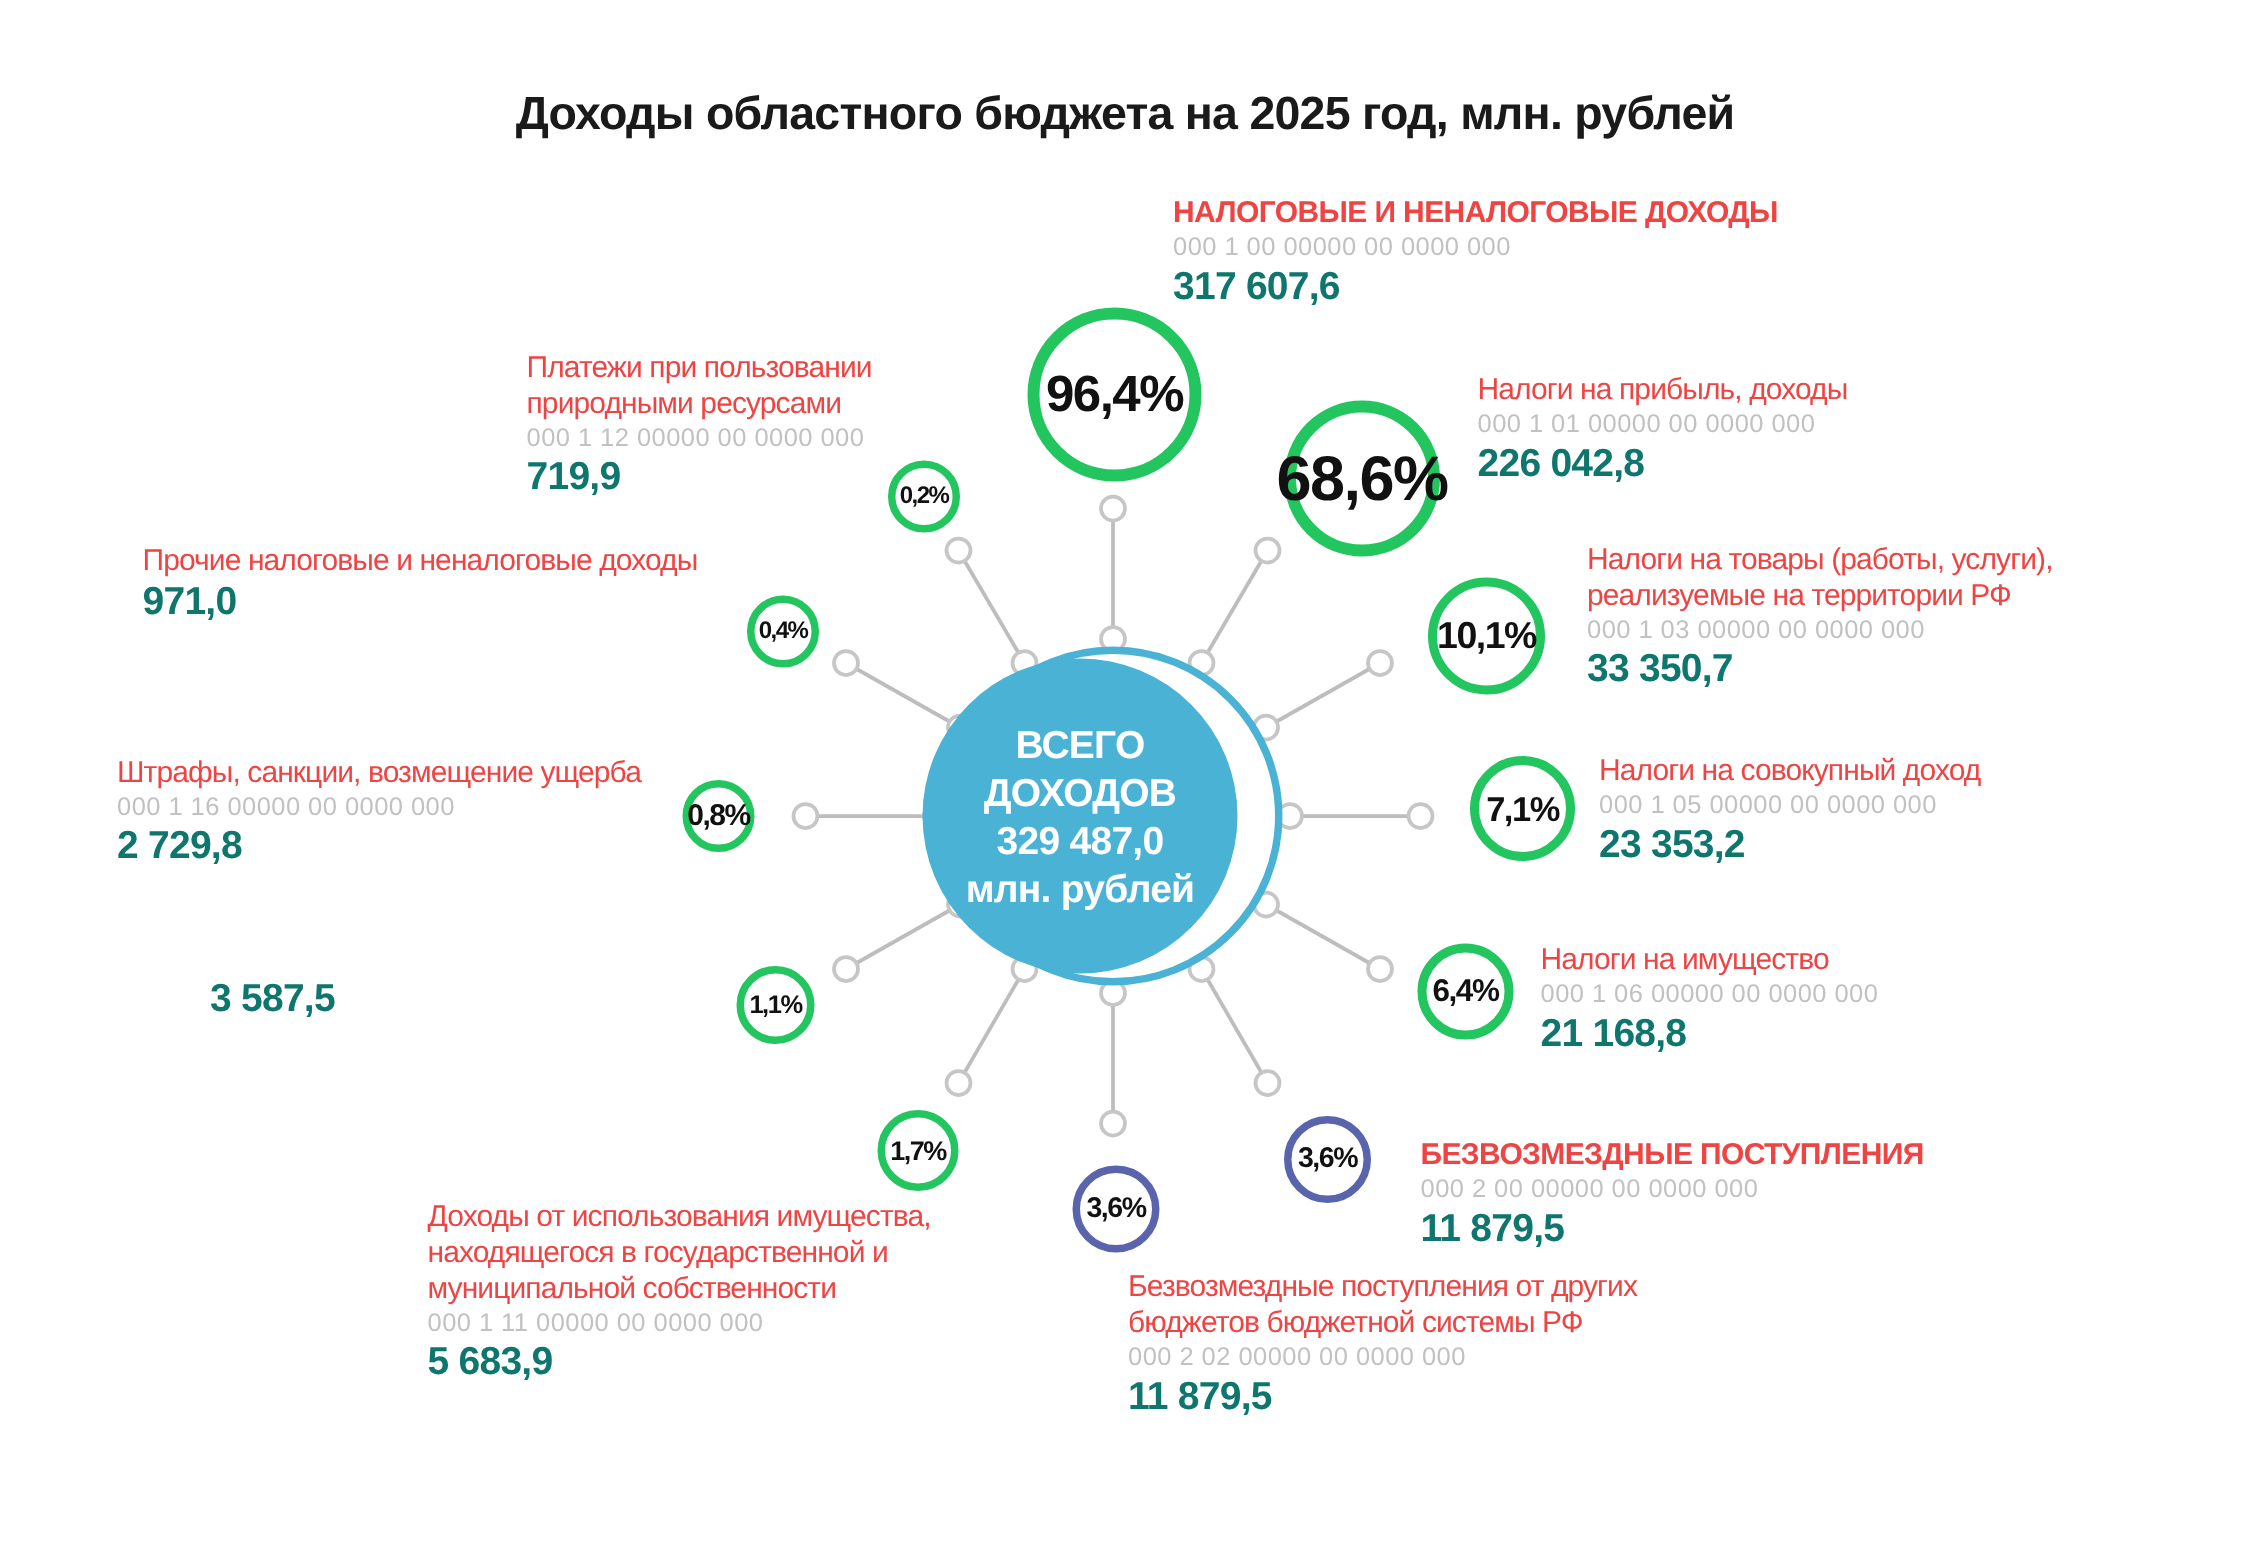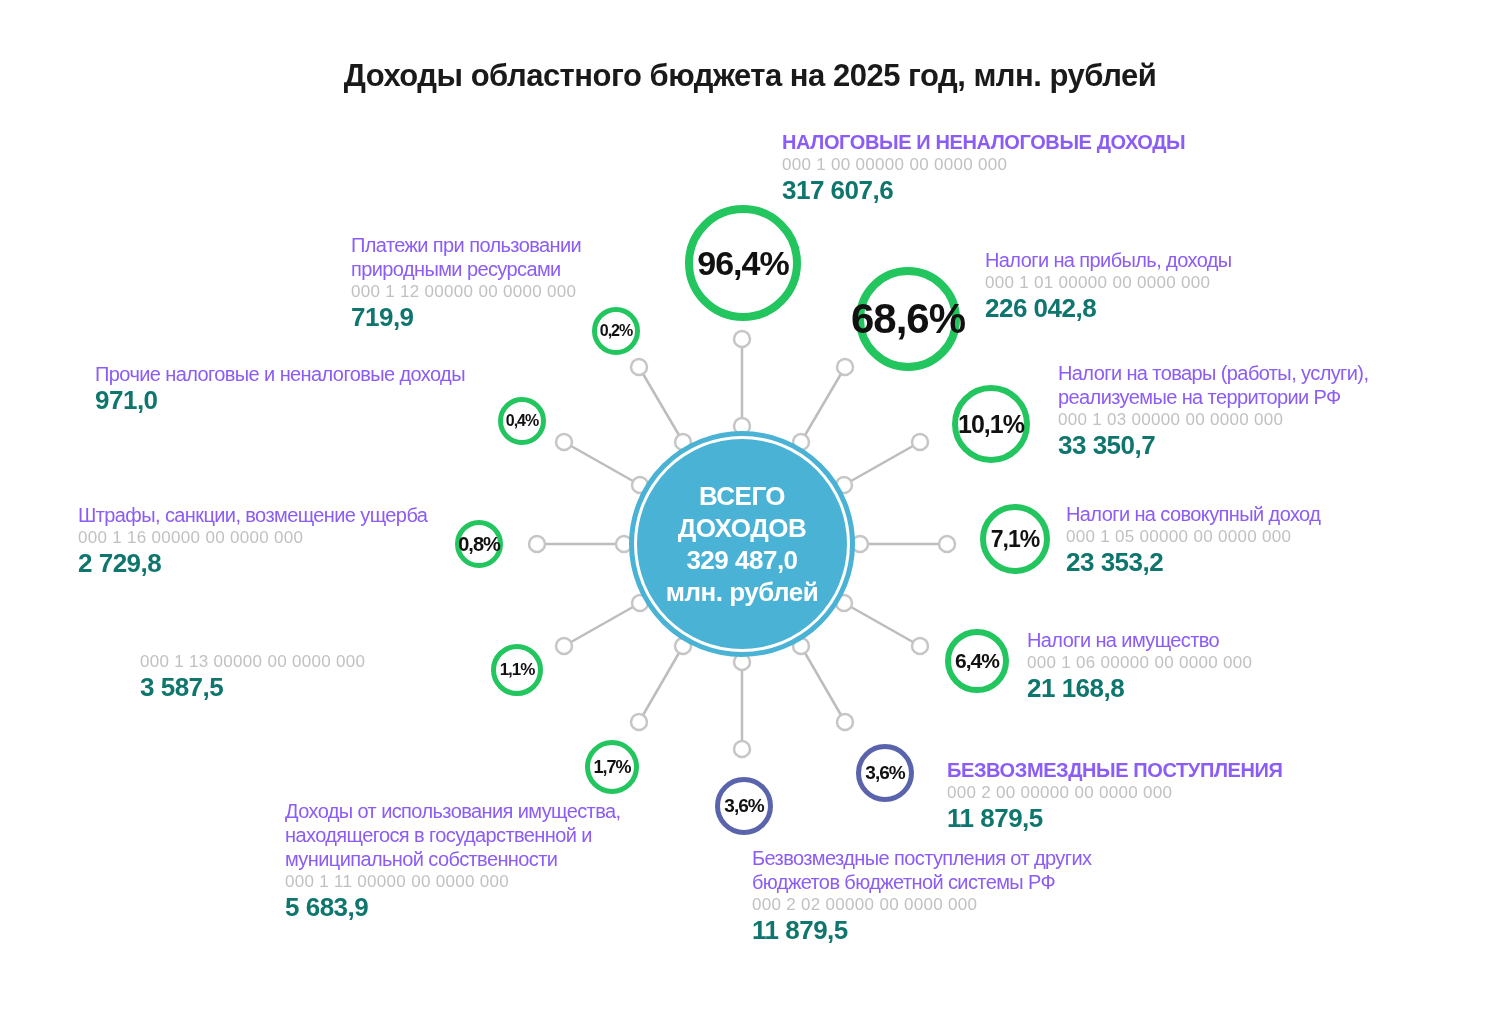--- a/index.html
+++ b/index.html
@@ -4,21 +4,21 @@
 <style>
   html,body{margin:0;padding:0;background:#fff;}
   .canvas{position:relative;width:1500px;height:1030px;background:#ffffff;overflow:hidden;
           font-family:"Liberation Sans",sans-serif;color:#1a1a1a;}
   .title{position:absolute;left:0;right:0;top:58px;text-align:center;
          font-size:31px;font-weight:bold;letter-spacing:-0.5px;color:#1a1a1a;}
   svg.spokes{position:absolute;left:0;top:0;z-index:1;}
   
   .hub-ring{position:absolute;left:629px;top:431px;width:226px;height:226px;border-radius:50%;
             border:5px solid #49b2d5;box-sizing:border-box;background:transparent;z-index:2;}
-  .hub{position:absolute;left:637px;top:439px;width:210px;height:210px;border-radius:50%;
+  .hub{position:absolute;left:615px;top:439px;width:210px;height:210px;border-radius:50%;
        background:#49b2d5;z-index:3;display:flex;flex-direction:column;align-items:center;
        justify-content:center;text-align:center;color:#ffffff;font-weight:bold;}
   .hub div{line-height:32px;font-size:26px;letter-spacing:-0.5px;}
   
   .bubble{position:absolute;border-radius:50%;background:#ffffff;box-sizing:border-box;
           display:flex;align-items:center;justify-content:center;z-index:4;
           border:5px solid #22c55e;}
   .bubble .pct{font-weight:bold;color:#111;letter-spacing:-1px;white-space:nowrap;}
   .dark{border-color:#5a64ac;}
   .b0{left:685px;top:205px;width:116px;height:116px;border-width:8px;font-size:34px;}
@@ -28,21 +28,21 @@
   .b4{left:945px;top:629px;width:64px;height:64px;border-width:6px;font-size:21px;}
   .b5{left:856px;top:744px;width:58px;height:58px;border-width:5px;font-size:19px;}
   .b6{left:715px;top:777px;width:58px;height:58px;border-width:5px;font-size:19px;}
   .b7{left:585px;top:740px;width:54px;height:54px;border-width:5px;font-size:18px;}
   .b8{left:491px;top:644px;width:52px;height:52px;border-width:5px;font-size:17px;}
   .b9{left:455px;top:520px;width:48px;height:48px;border-width:5px;font-size:20px;}
   .b10{left:498px;top:397px;width:48px;height:48px;border-width:5px;font-size:16px;}
   .b11{left:592px;top:307px;width:48px;height:48px;border-width:5px;font-size:16px;}
   
   .label{position:absolute;z-index:5;}
-  .lname{font-size:20px;line-height:24px;color:#8b5cf6;letter-spacing:-0.6px;white-space:pre-line;}
+  .lname{font-size:20px;line-height:24px;color:#ef4444;letter-spacing:-0.6px;white-space:pre-line;}
   .major .lname{font-weight:bold;font-size:20px;letter-spacing:-0.4px;}
   .lcode{font-size:17px;line-height:22px;color:#c1c1c1;letter-spacing:0.3px;white-space:nowrap;}
   .lvalue{font-size:26px;line-height:29px;font-weight:bold;color:#0f766e;letter-spacing:-0.5px;}
   .l0{left:782px;top:130px;}
   .l1{left:985px;top:248px;}
   .l2{left:1058px;top:361px;}
   .l3{left:1066px;top:502px;}
   .l4{left:1027px;top:628px;}
   .l5{left:947px;top:758px;}
   .l6{left:752px;top:846px;}
@@ -184,21 +184,20 @@
     <div class="lvalue">11 879,5</div>
   </div>
   <div class="label l7">
     <div class="lname">Доходы от использования имущества,
 находящегося в государственной и
 муниципальной собственности</div>
     <div class="lcode">000 1 11 00000 00 0000 000</div>
     <div class="lvalue">5 683,9</div>
   </div>
   <div class="label l8">
-    <div class="lcode">000 1 13 00000 00 0000 000</div>
     <div class="lvalue">3 587,5</div>
   </div>
   <div class="label l9">
     <div class="lname">Штрафы, санкции, возмещение ущерба</div>
     <div class="lcode">000 1 16 00000 00 0000 000</div>
     <div class="lvalue">2 729,8</div>
   </div>
   <div class="label l10">
     <div class="lname">Прочие налоговые и неналоговые доходы</div>
     <div class="lvalue">971,0</div>

